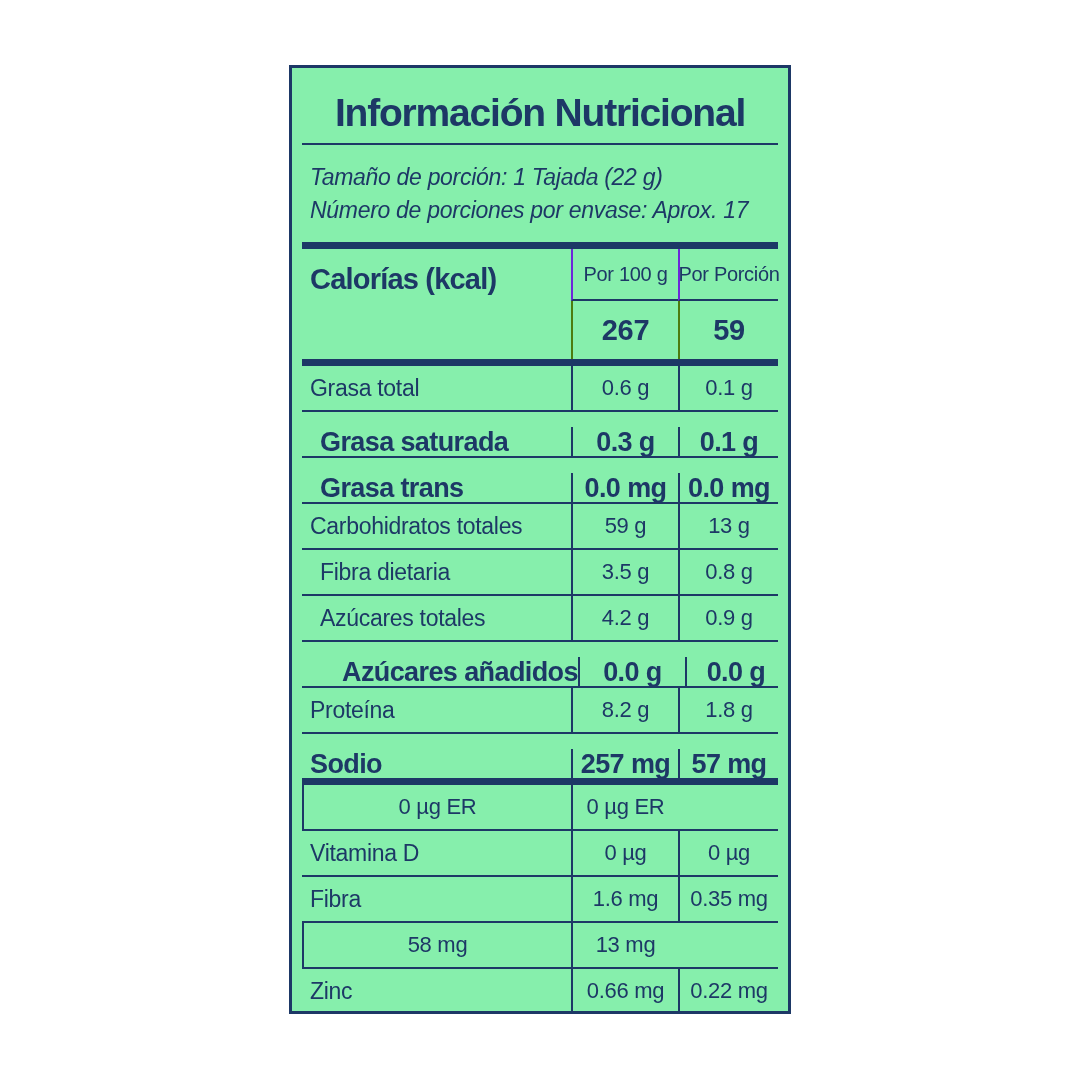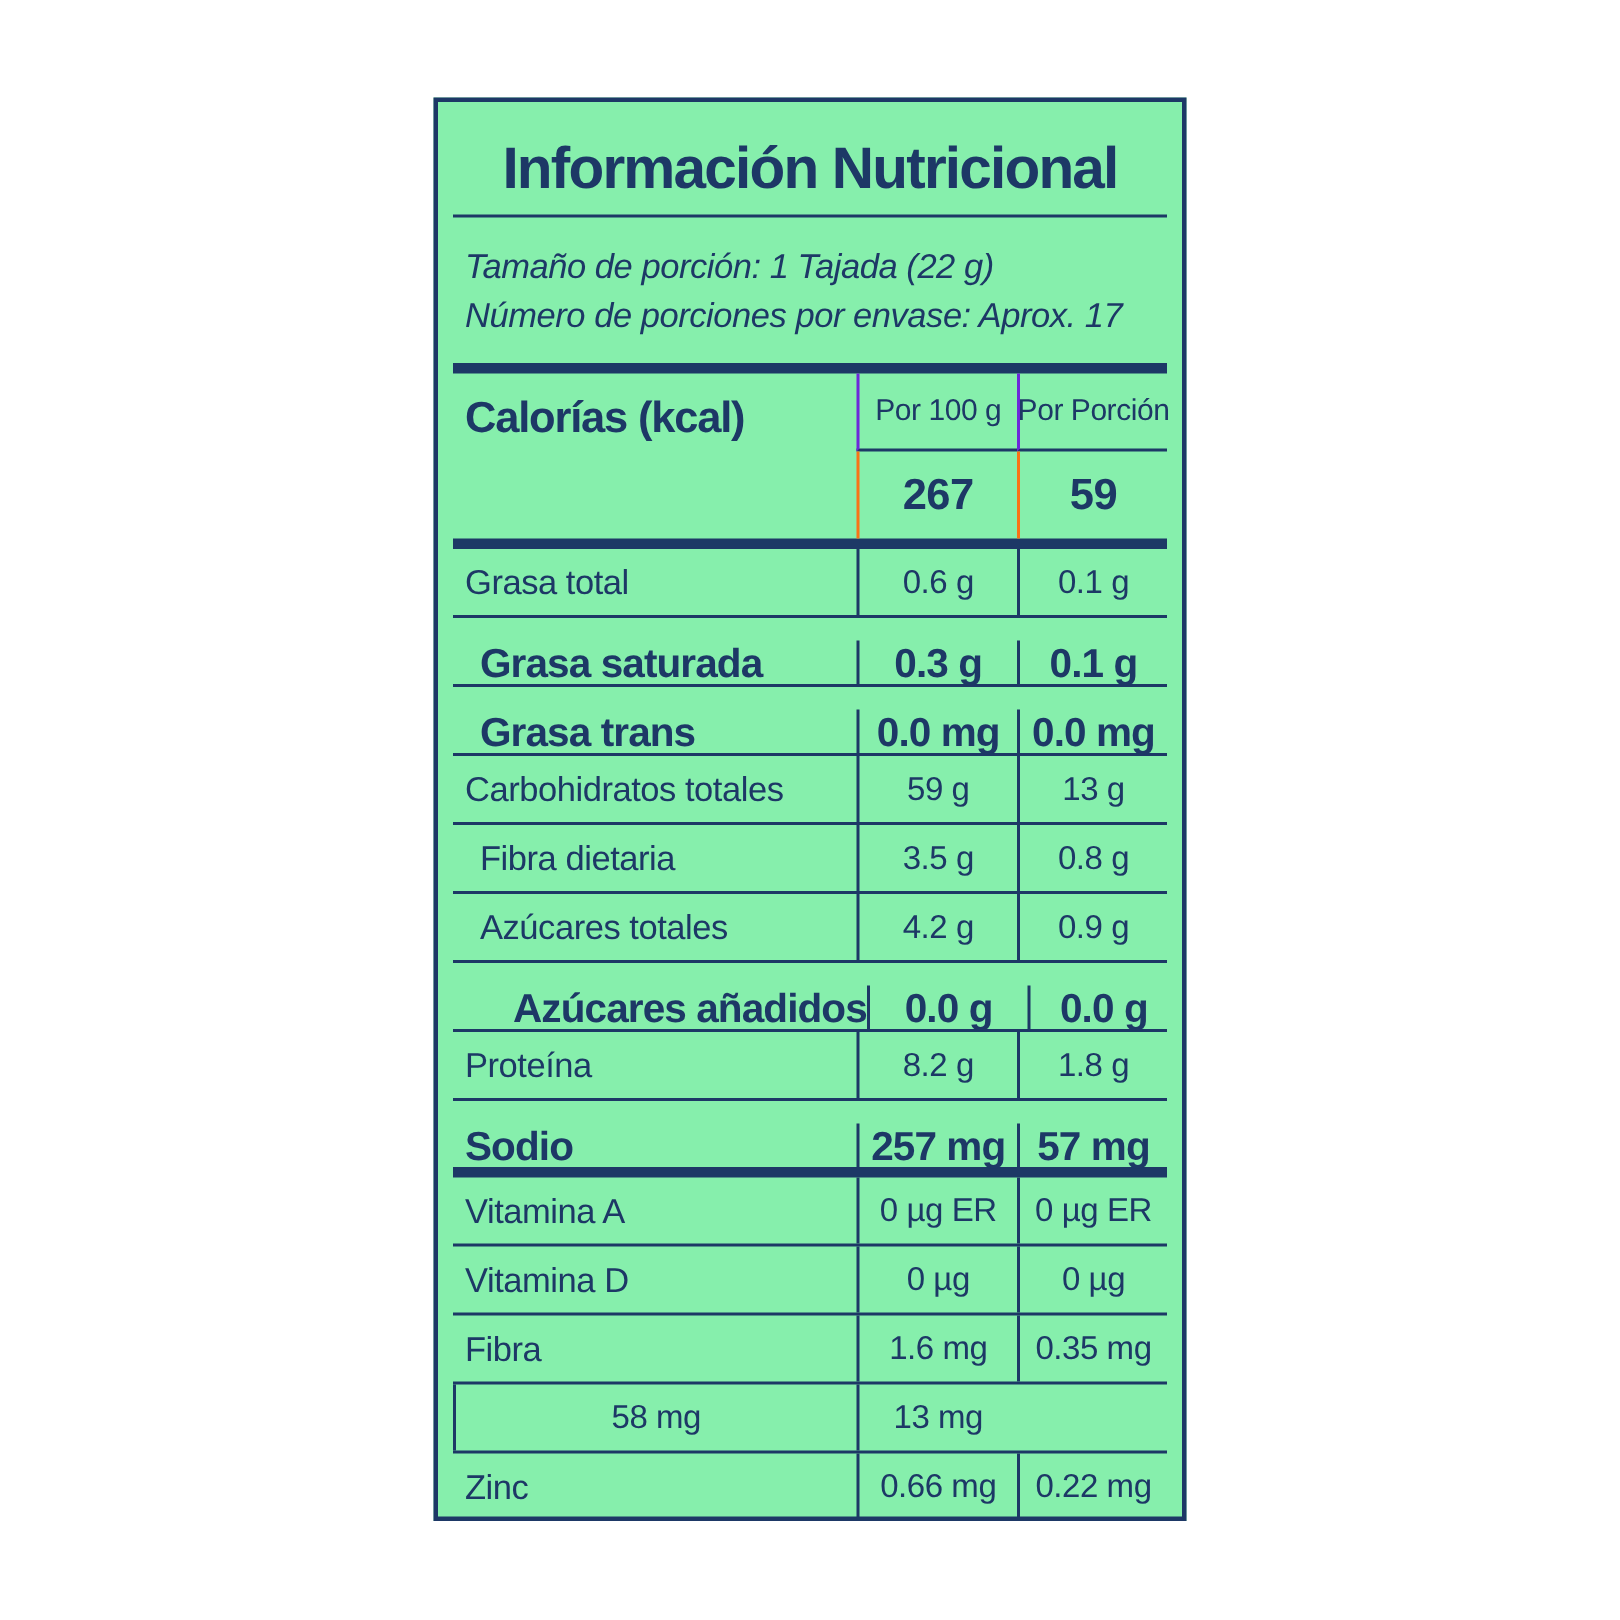--- a/index.html
+++ b/index.html
@@ -54,21 +54,21 @@
   .cal-h {
     display: flex; align-items: center; justify-content: center;
     font-size: 20px;
     border-left: 2px solid #6d28d9;
     border-bottom: 2px solid #1d3866;
     white-space: nowrap;
   }
   .cal-v {
     display: flex; align-items: center; justify-content: center;
     font-size: 29px; font-weight: bold;
-    border-left: 2px solid #f97316;
+    border-left: 2px solid #4d7c0f;
   }
   
   .row {
     display: grid;
     grid-template-columns: 1fr 107px 100px;
     height: 46px;
     border-bottom: 2px solid #1d3866;
   }
   .row .lbl {
     display: flex; align-items: center;
@@ -158,21 +158,20 @@
     <div class="val">1.8 g</div>
   </div>
 
   <div class="row bold thick">
     <div class="lbl">Sodio</div>
     <div class="val">257 mg</div>
     <div class="val">57 mg</div>
   </div>
 
   <div class="row">
-    <div class="lbl">Vitamina A</div>
     <div class="val">0 µg ER</div>
     <div class="val">0 µg ER</div>
   </div>
 
   <div class="row">
     <div class="lbl">Vitamina D</div>
     <div class="val">0 µg</div>
     <div class="val">0 µg</div>
   </div>
 

